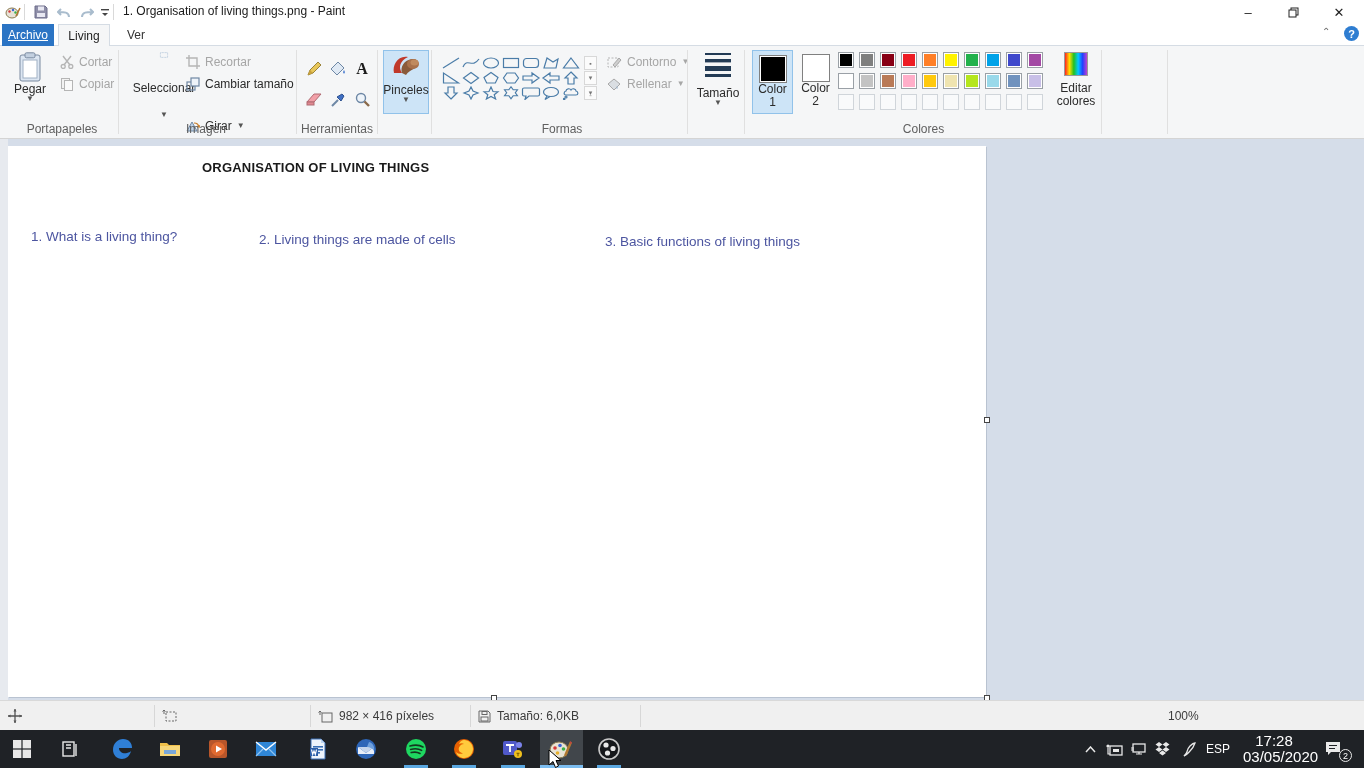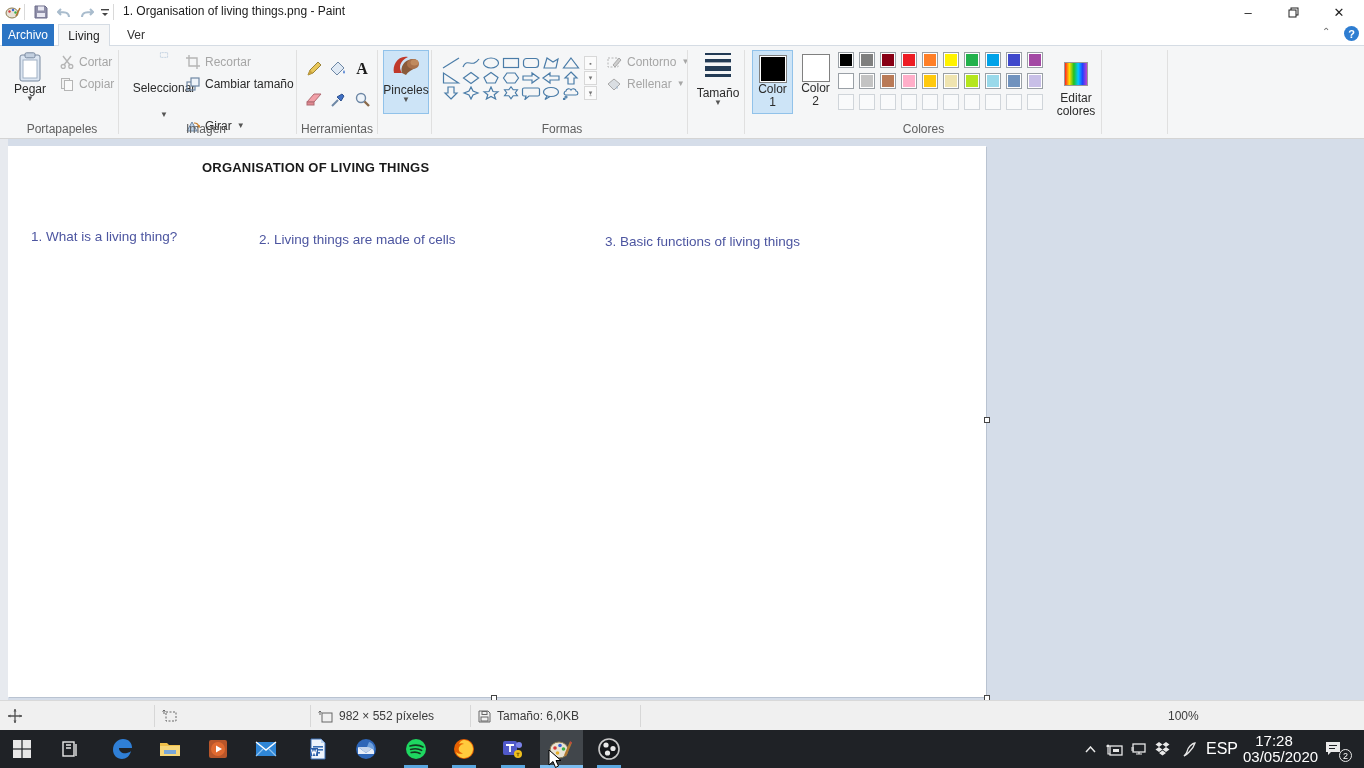--- a/index.html
+++ b/index.html
@@ -10,21 +10,21 @@
   
   #titlebar { left:0; top:0; width:1364px; height:24px; background:#ffffff; }
   .qat-icon { top:3px; width:18px; height:18px; display:flex; align-items:center; justify-content:center; }
   #win-title { left:123px; top:4px; font-size:12px; color:#1a1a1a; white-space:nowrap; }
   .winctl { top:0; width:30px; height:24px; display:flex; align-items:center; justify-content:center; color:#222; font-size:13px; }
   .vsep { top:4px; width:1px; height:16px; background:#d9d9d9; }
 
   
   #tabrow { left:0; top:24px; width:1364px; height:22px; background:#ffffff; border-bottom:1px solid #d5dce4; }
   .tab { top:0; height:22px; display:flex; align-items:center; justify-content:center; font-size:12px; color:#333; }
-  #tab-archivo { left:2px; width:52px; background:#2b74c4; color:#ffffff; }
+  #tab-archivo { left:2px; width:52px; background:#2b74c4; color:#ffffff;text-decoration:underline; }
   #tab-inicio { left:58px; width:52px; background:#f5f6f7; border:1px solid #d5dce4; border-bottom:none; color:#1e1e1e; }
   #tab-ver { left:114px; width:44px; }
   #ribbon-collapse { left:1322px; top:26px; font-size:10px; color:#666; }
   #help-btn { left:1344px; top:26px; width:15px; height:15px; border-radius:50%; background:#2e7dd1; color:#fff; font-size:11px; font-weight:bold; display:flex; align-items:center; justify-content:center; }
 
   
   #ribbon { left:0; top:46px; width:1364px; height:93px; background:#f5f6f7; border-bottom:1px solid #d4d4d4; }
   .grp-sep { top:4px; width:1px; height:84px; background:#e0e0e0; }
   .grp-label { top:76px; font-size:12px; color:#606060; text-align:center; }
   .bigbtn { display:flex; flex-direction:column; align-items:center; justify-content:flex-start; font-size:12px; color:#2b2b2b; text-align:center; }
@@ -62,21 +62,21 @@
   #statusbar { left:0; top:700px; width:1364px; height:30px; background:#f0f0f0; border-top:1px solid #d9d9d9; font-size:12px; color:#3b3b3b; }
   .st-sep { top:4px; width:1px; height:22px; background:#d7d7d7; }
   .st-item { top:8px; display:flex; align-items:center; gap:6px; white-space:nowrap; }
 
   
   #taskbar { left:0; top:730px; width:1364px; height:38px; background:#1f2226; }
   .tb-icon { top:0; width:44px; height:38px; display:flex; align-items:center; justify-content:center; }
   .tb-run { top:35px; width:24px; height:3px; background:#5aa7e0; }
   .tray-glyph { top:0; height:38px; display:flex; align-items:center; justify-content:center; color:#e8e8e8; }
   #tb-clock { left:1243px; top:3px; width:62px; height:32px; color:#ffffff; font-size:15px; text-align:center; line-height:16px; }
-  #tb-lang { left:1206px; top:0; height:38px; display:flex; align-items:center; color:#fff; font-size:16px; }
+  #tb-lang { left:1206px; top:0; height:38px; display:flex; align-items:center; color:#fff; font-size:12px; }
   #paint-active-bg { left:540px; top:0; width:43px; height:38px; background:#41464b; }
   #paint-underline { left:540px; top:35px; width:43px; height:3px; background:#7cbdf0; }
 
   svg { display:block; }
 </style>
 </head>
 <body>
 
 <div id="stage">
 
@@ -429,21 +429,21 @@
           <span class="swatch empty"></span>
           <span class="swatch empty"></span>
           <span class="swatch empty"></span>
           <span class="swatch empty"></span>
           <span class="swatch empty"></span>
           <span class="swatch empty"></span>
           <span class="swatch empty"></span>
           <span class="swatch empty"></span>
         </div>
     </div>
-    <div class="abs bigbtn" style="left:1052px; top:6px; width:48px; height:76px;justify-content:center;">
+    <div class="abs bigbtn" style="left:1052px; top:6px; width:48px; height:76px;">
       <span style="width:24px;height:24px;border:1px solid #999;background:linear-gradient(90deg,#ff2020,#ffe000,#20c020,#00c8ff,#2040ff,#c040d0);"></span>
       <span style="margin-top:6px;line-height:13px;">Editar</span>
       <span style="line-height:13px;">colores</span>
     </div>
     <div class="abs grp-label" style="left:746px; width:355px;">Colores</div>
     <span class="abs grp-sep" style="left:1101px"></span>
 
     <span class="abs grp-sep" style="left:1167px"></span>
   </div>
 
@@ -473,21 +473,21 @@
           <path d="M2,5 L2,1 M0.5,2.5 L2,1 L3.5,2.5" stroke="#666" fill="none"></path>
           <rect x="4" y="3" width="10" height="9" fill="none" stroke="#666" stroke-dasharray="2,1.5"></rect>
         </svg>
     </span>
     <span class="abs st-sep" style="left:310px"></span>
     <span class="abs st-item" style="left:318px;">
       <svg width="15" height="13" viewBox="0 0 15 13">
           <path d="M2,5 L2,1 M0.5,2.5 L2,1 L3.5,2.5" stroke="#666" fill="none"></path>
           <rect x="4" y="3" width="10" height="9" fill="none" stroke="#666"></rect>
         </svg>
-      <span>982 × 552 píxeles</span>
+      <span>982 × 416 píxeles</span>
     </span>
     <span class="abs st-sep" style="left:470px"></span>
     <span class="abs st-item" style="left:478px;">
       <svg width="13" height="13" viewBox="0 0 13 13">
           <path d="M1,1 h9 l2,2 v9 h-11 z" fill="none" stroke="#666"></path>
           <rect x="3" y="7" width="7" height="4" fill="none" stroke="#666"></rect>
           <rect x="4" y="1.5" width="5" height="3" fill="none" stroke="#666"></rect>
         </svg>
       <span>Tamaño: 6,0KB</span>
     </span>

